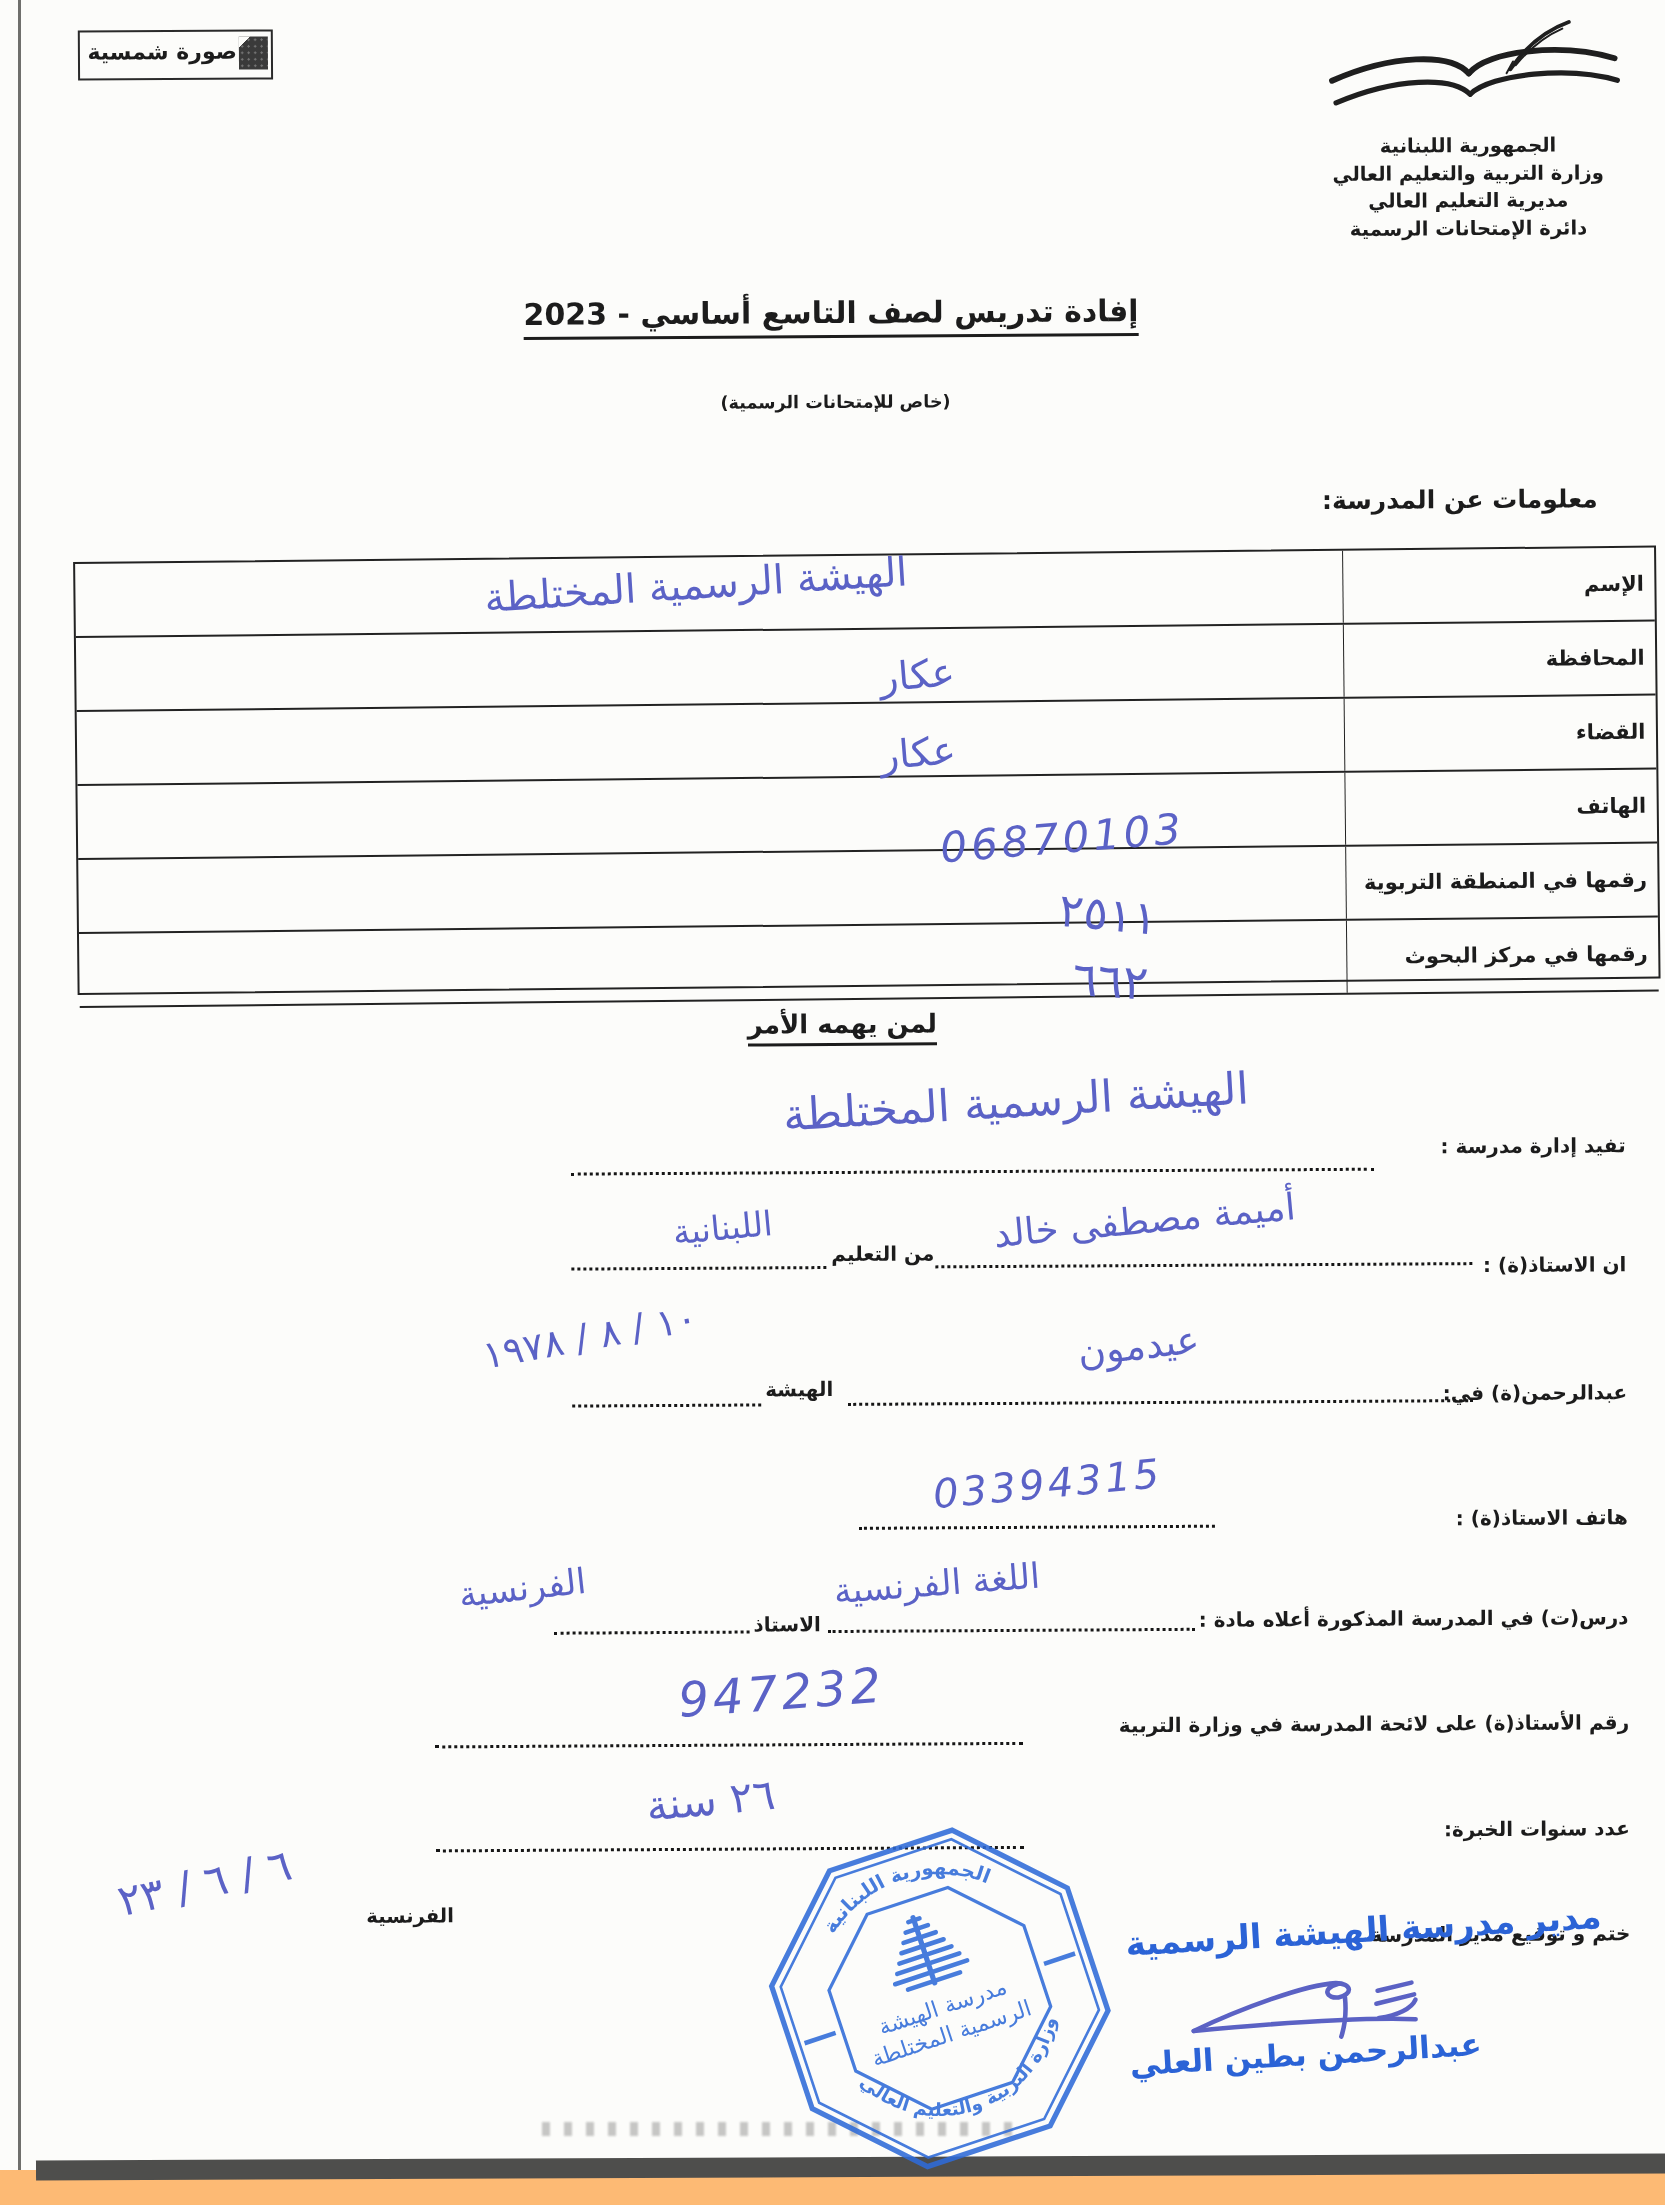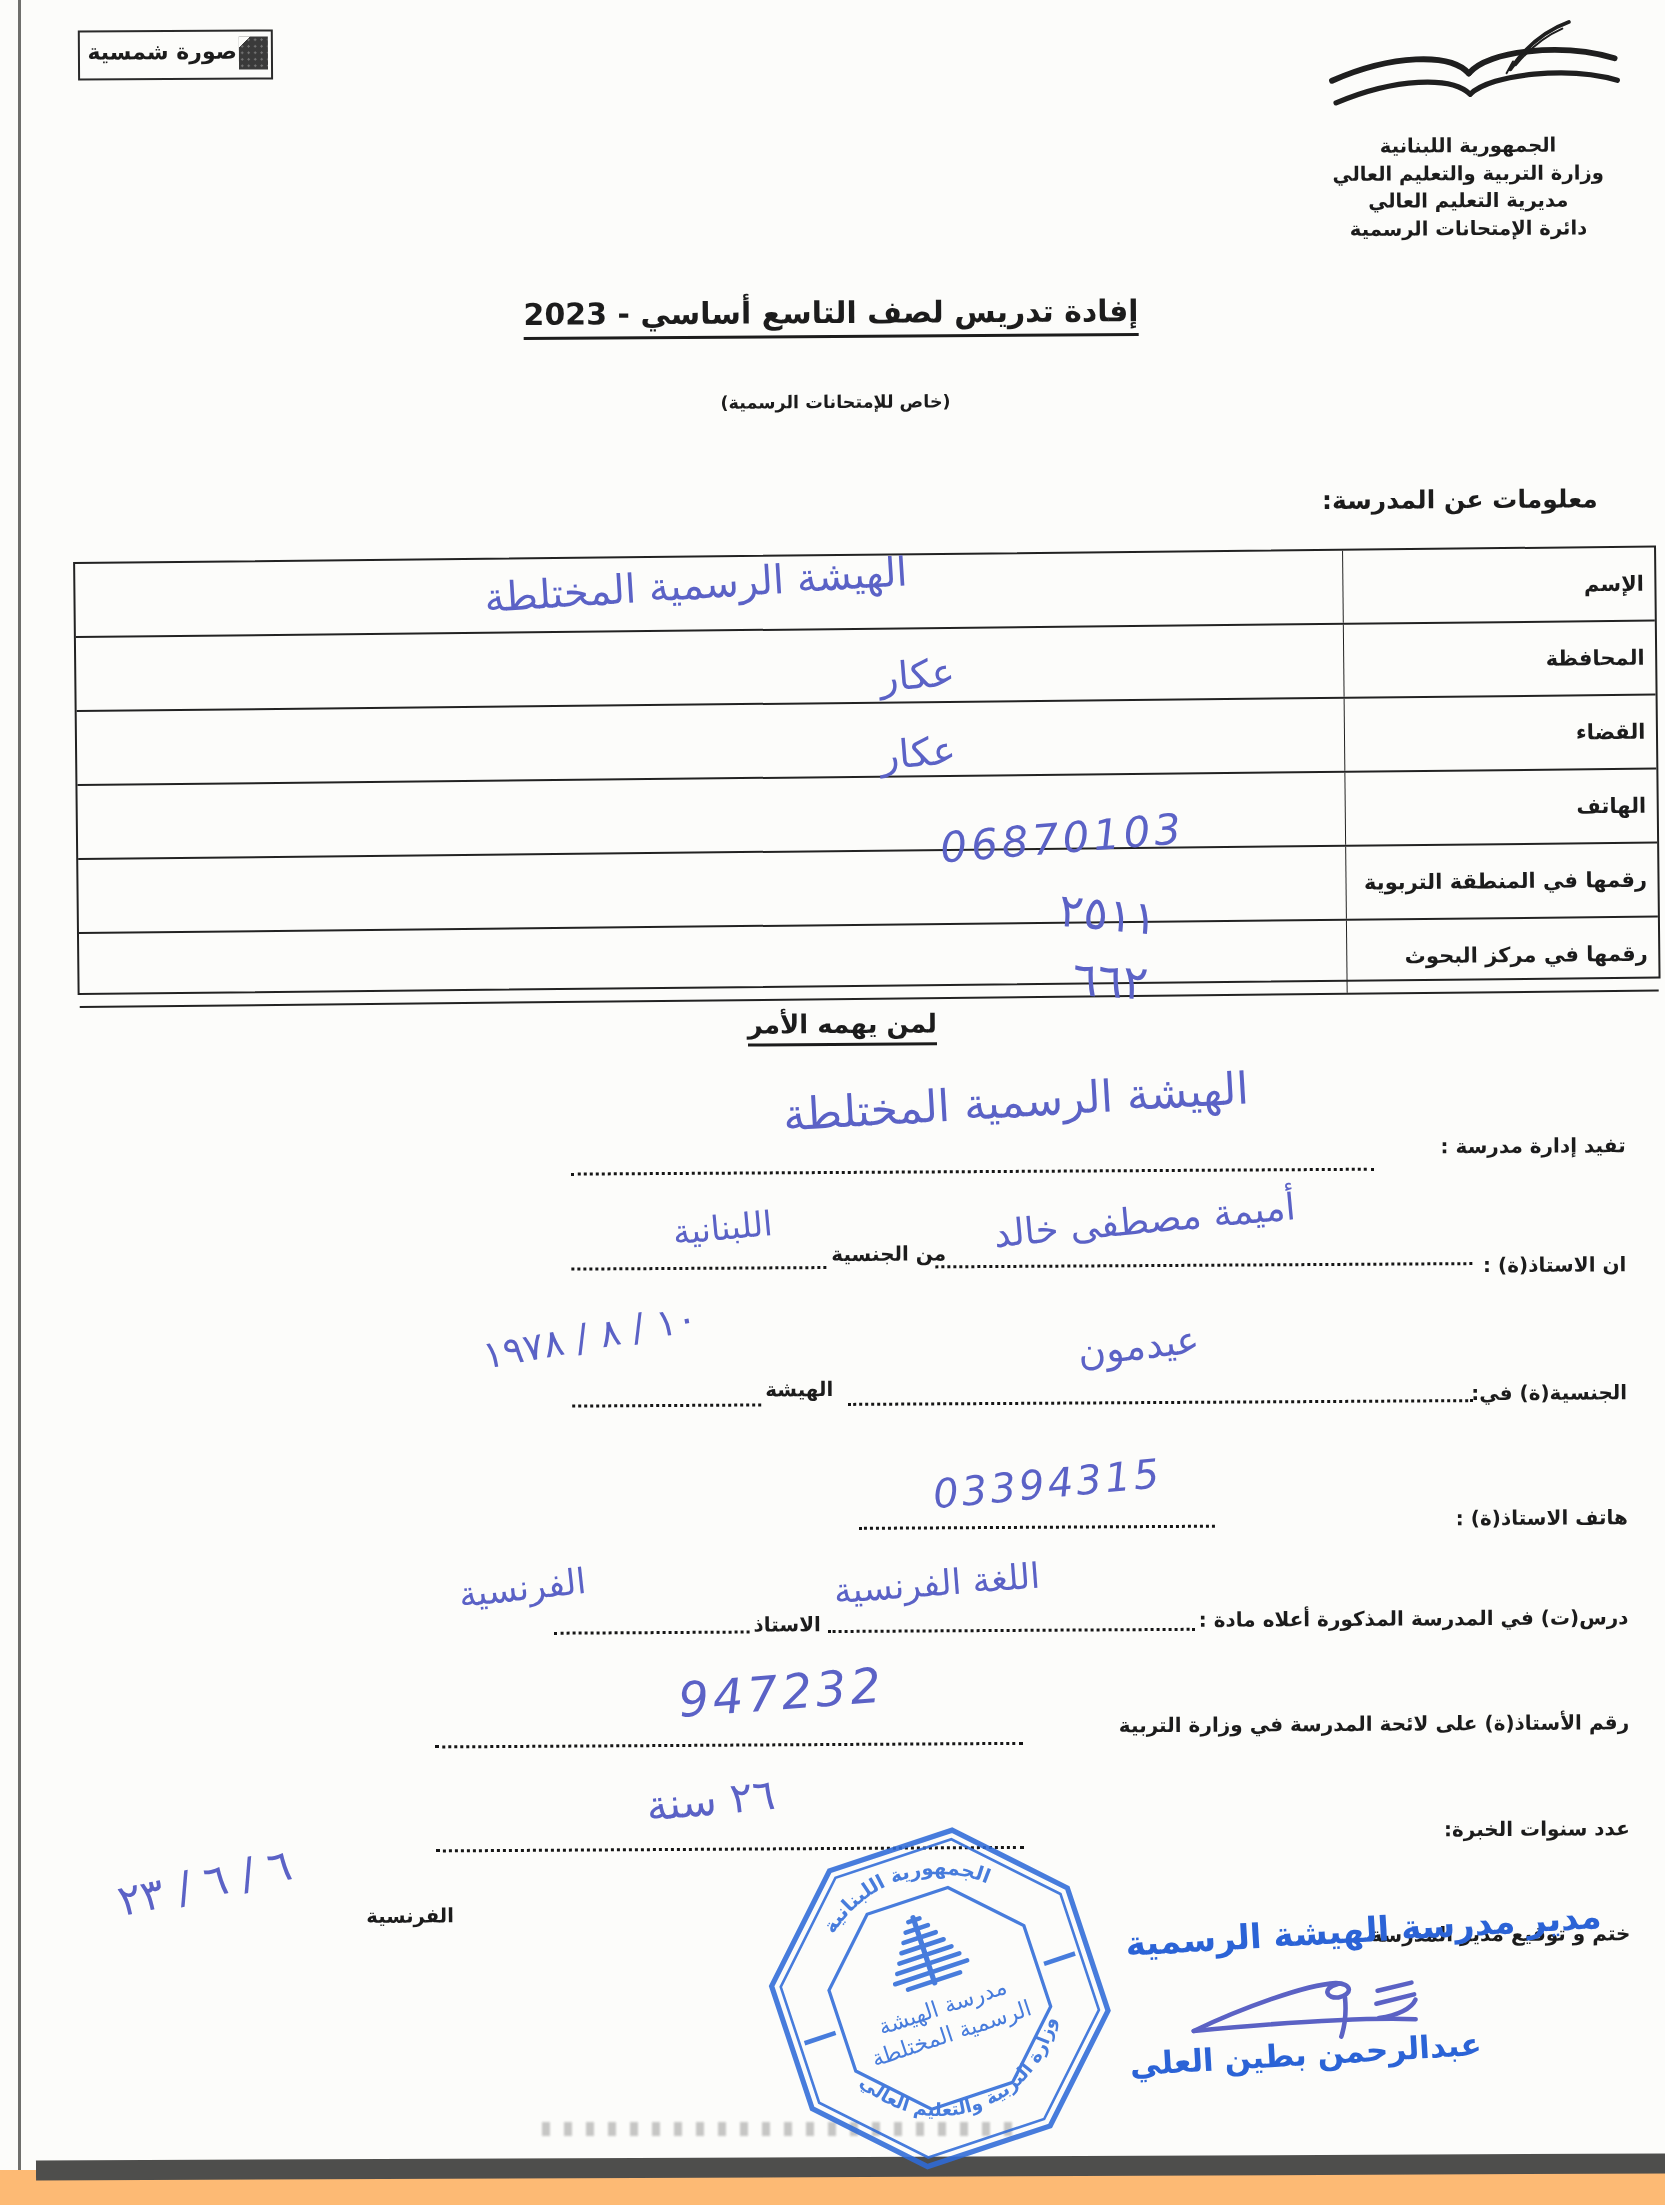--- a/index.html
+++ b/index.html
@@ -103,26 +103,26 @@
     <div class="abs ctr" style="left:679px;top:1009px;width:327px;">
       <span class="print" style="display:inline-block;font-size:26px;border-bottom:3.3px solid #1c1c1c;padding-bottom:3.9px;">لمن يهمه الأمر</span>
     </div>
 
     <div class="abs print lbl" style="right:41px;top:1138px;">تفيد إدارة مدرسة :</div>
     <div class="abs dots" style="left:570px;top:1171px;width:803px;"></div>
     <div class="abs hw ctr" style="left:640px;top:1077px;width:751px;font-size:44px;transform:rotate(-3deg);">الهيشة الرسمية المختلطة</div>
 
     <div class="abs print lbl" style="right:41px;top:1257px;">ان الاستاذ(ة) :</div>
     <div class="abs dots" style="left:934px;top:1266px;width:537px;"></div>
-    <div class="abs print lbl" style="left:830px;top:1242px;">من الجنسية</div>
+    <div class="abs print lbl" style="left:830px;top:1242px;">من التعليم</div>
     <div class="abs dots" style="left:570px;top:1266px;width:255px;"></div>
     <div class="abs hw ctr" style="left:915px;top:1201px;width:457px;font-size:37px;transform:rotate(-5deg);">أميمة مصطفى خالد</div>
     <div class="abs hw ctr" style="left:581px;top:1207px;width:281px;font-size:34px;transform:rotate(-5deg);">اللبنانية</div>
 
-    <div class="abs print lbl" style="right:41px;top:1385px;">الجنسية(ة) في:</div>
+    <div class="abs print lbl" style="right:41px;top:1385px;">عبدالرحمن(ة) في:</div>
     <div class="abs dots" style="left:846px;top:1403px;width:625px;"></div>
     <div class="abs print lbl" style="left:763px;top:1377px;">الهيشة</div>
     <div class="abs dots" style="left:570px;top:1403px;width:189px;"></div>
     <div class="abs hw ctr" style="left:1006px;top:1326px;width:261px;font-size:38px;transform:rotate(-6deg);">عيدمون</div>
     <div class="abs hw ctr" style="left:418px;top:1313px;width:340px;font-size:38px;transform:rotate(-10deg);">١٠ / ٨ / ١٩٧٨</div>
 
     <div class="abs print lbl" style="right:41px;top:1510px;">هاتف الاستاذ(ة) :</div>
     <div class="abs dots" style="left:856px;top:1527px;width:356px;"></div>
     <div class="abs hw hwi ctr" style="left:888px;top:1462px;width:314px;font-size:40px;transform:rotate(-5deg);letter-spacing:3.3px;">03394315</div>
 

